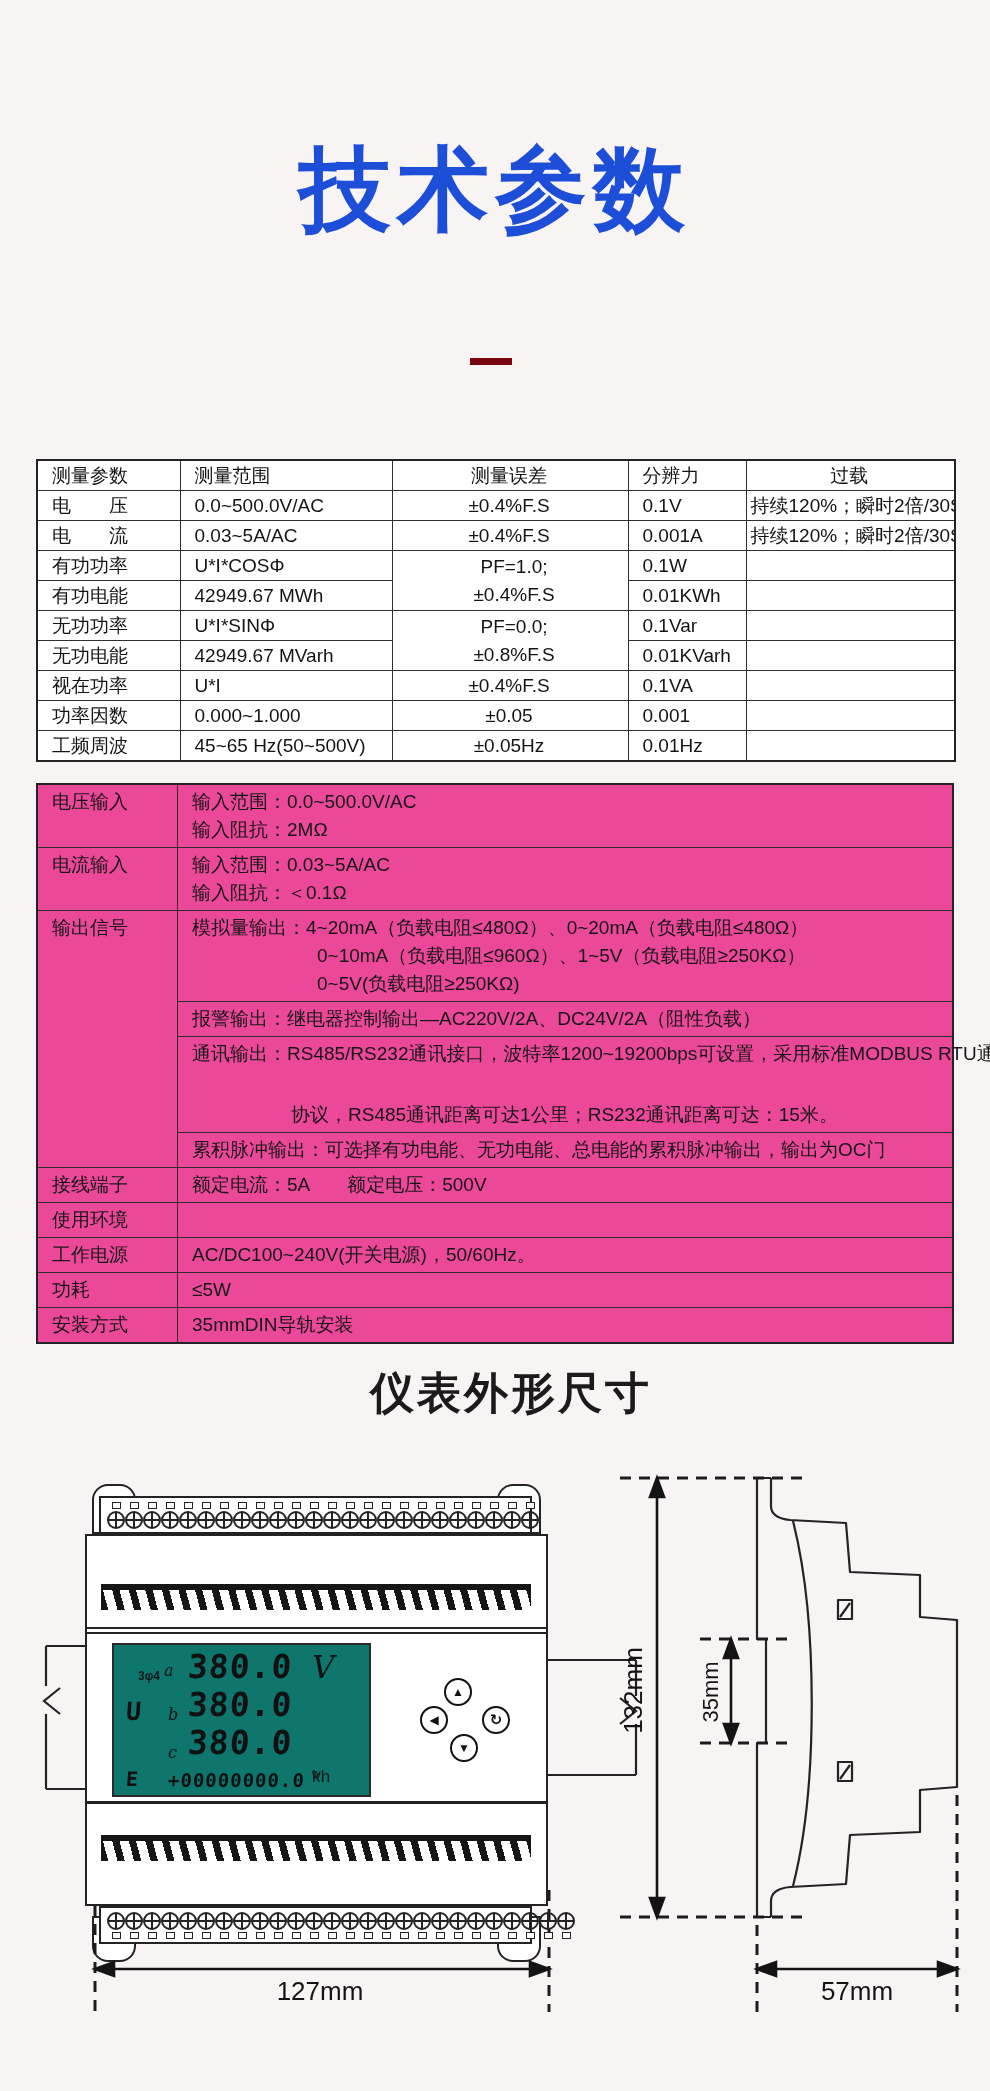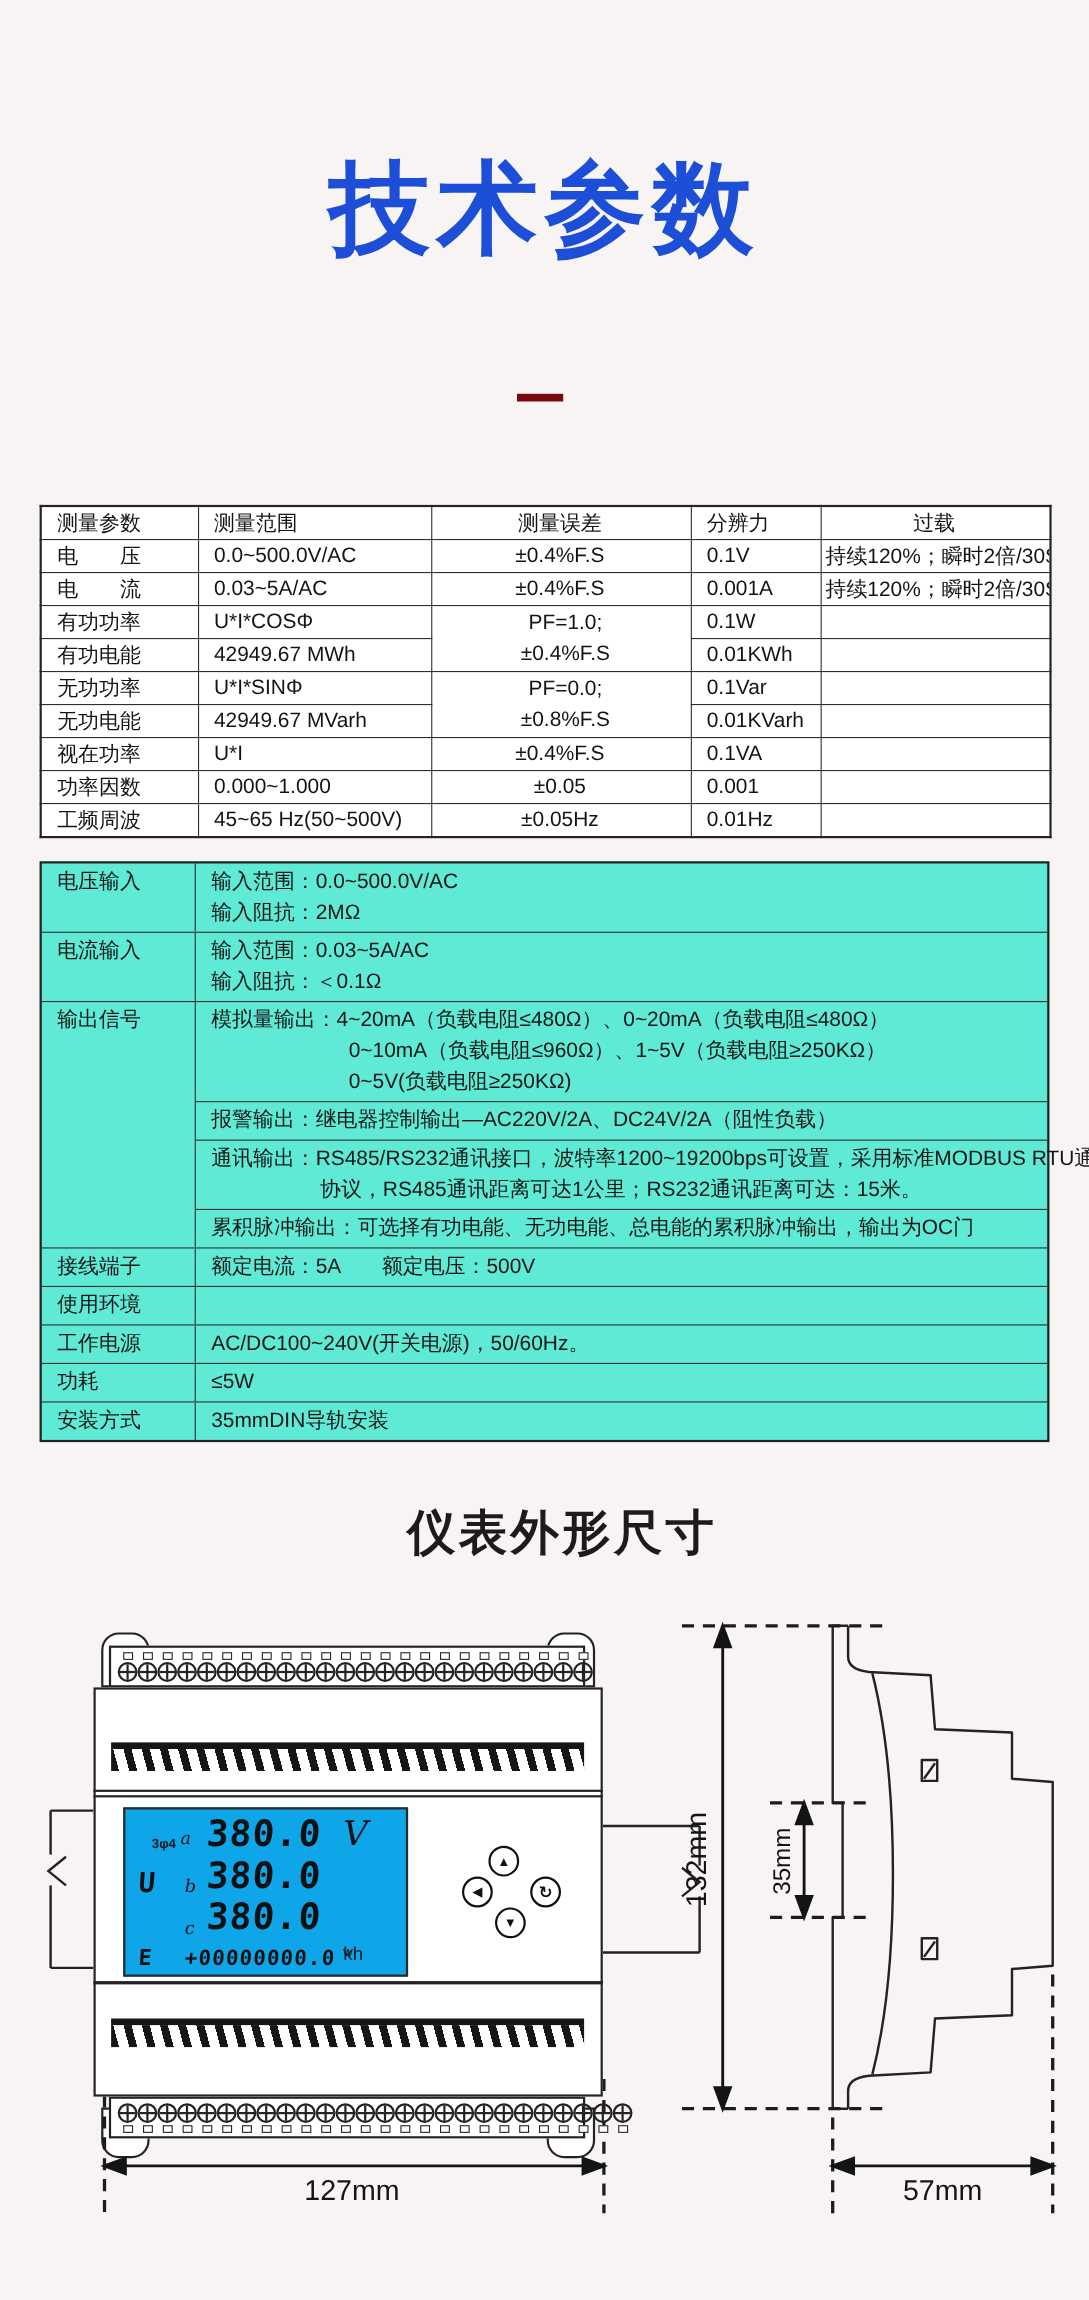--- a/index.html
+++ b/index.html
@@ -25,36 +25,36 @@
   }
   table.spec th,table.spec td{
     border:1px solid #2e2e2e;font-size:19px;font-weight:normal;color:#141414;
     height:27px;padding:1px 6px 1px 14px;text-align:left;white-space:nowrap;overflow:hidden;
   }
   table.spec .ctr{text-align:center;padding-left:4px;}
   table.spec td.merged{vertical-align:middle;}
   table.spec td.merged div{height:28px;line-height:28px;text-align:center;}
   
   .io{
-    position:absolute;left:36px;top:783px;width:918px;background:#5eead4;
+    position:absolute;left:36px;top:783px;width:918px;background:#ec4899;
     border:2px solid #232323;box-sizing:border-box;
   }
   .io-row{display:flex;border-bottom:1px solid #2e2e2e;}
   .io-row:last-child{border-bottom:none;}
   .io-label{
     width:140px;flex:0 0 140px;border-right:1px solid #2e2e2e;box-sizing:border-box;
     padding:3px 4px 3px 14px;font-size:19px;line-height:28px;
   }
   .io-content{flex:1;min-width:0;}
   .io-lines{padding:3px 6px 3px 14px;}
   .io-line{font-size:19px;line-height:28px;white-space:nowrap;}
   .io-section{border-bottom:1px solid #2e2e2e;}
   .io-section:last-child{border-bottom:none;}
   .ind-lg{padding-left:125px;}
-  .ind-md{padding-left:99px;}
+  .ind-md{padding-left:99px;margin-top:33px;}
   
   .drawing{position:absolute;left:0;top:1450px;width:990px;height:641px;}
   .drawing svg{position:absolute;left:0;top:0;}
   .ear{position:absolute;width:44px;border:2px solid #232323;background:#fff;box-sizing:border-box;}
   .ear.t{height:50px;border-radius:16px 16px 0 0;}
   .ear.b{height:46px;border-radius:0 0 16px 16px;}
   .meter-body{position:absolute;left:85px;top:84px;width:463px;height:372px;border:2px solid #232323;background:#fff;box-sizing:border-box;}
   .tstrip{
     position:absolute;left:99px;width:433px;height:38px;border:2px solid #232323;background:#fff;
     box-sizing:border-box;display:flex;justify-content:space-between;align-items:center;padding:2px 6px;
@@ -65,21 +65,21 @@
   .terminal .screw{
     width:14px;height:14px;border:2px solid #232323;border-radius:50%;
     background:linear-gradient(#232323,#232323) center/100% 2px no-repeat,
                linear-gradient(#232323,#232323) center/2px 100% no-repeat;
   }
   .vent{
     position:absolute;left:101px;width:430px;height:20px;border-top:6px solid #161616;
     background:repeating-linear-gradient(75deg,#161616 0 7px,transparent 7px 16px);
   }
   .hline{position:absolute;left:85px;width:463px;background:#232323;}
-  .lcd{position:absolute;left:112px;top:193px;width:259px;height:154px;border:2px solid #2a2a2a;background:#0ea5e9;box-sizing:border-box;}
+  .lcd{position:absolute;left:112px;top:193px;width:259px;height:154px;border:2px solid #2a2a2a;background:#0f766e;box-sizing:border-box;}
   .lcd span{position:absolute;white-space:nowrap;}
   .seg{font-family:"DejaVu Sans Mono","Liberation Mono",monospace;font-weight:bold;transform:skewX(-4deg);letter-spacing:1px;color:#111;}
   .ser{font-family:"DejaVu Serif","Liberation Serif",serif;font-style:italic;color:#111;}
   .btn{
     position:absolute;width:28px;height:28px;border:2.5px solid #111;border-radius:50%;
     background:#fff;display:flex;align-items:center;justify-content:center;
     font-size:12px;color:#111;box-sizing:border-box;
   }
   .dim{position:absolute;font-size:26px;color:#141414;text-align:center;}
   .dim.rot{transform:rotate(-90deg);}

